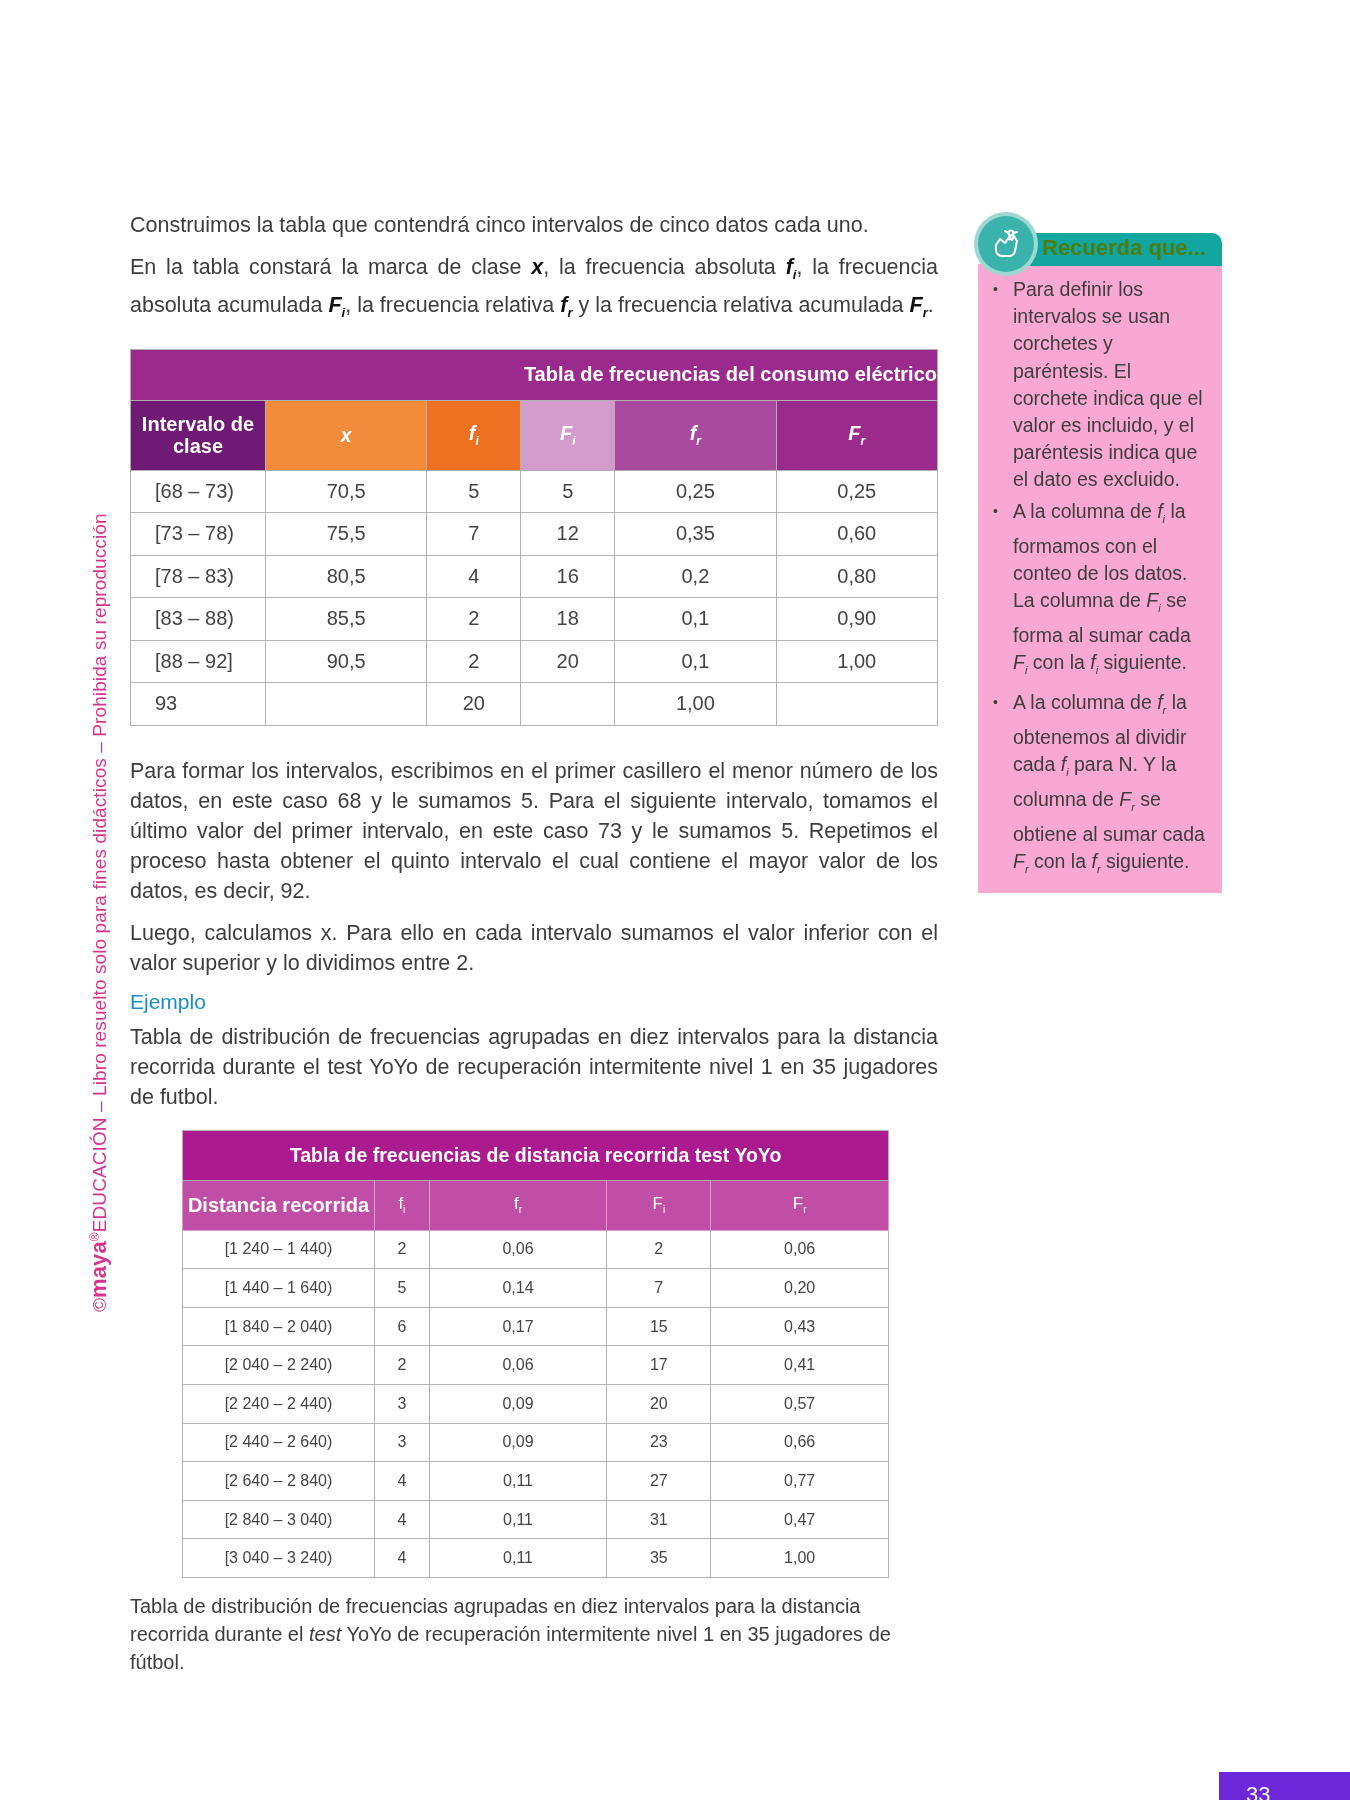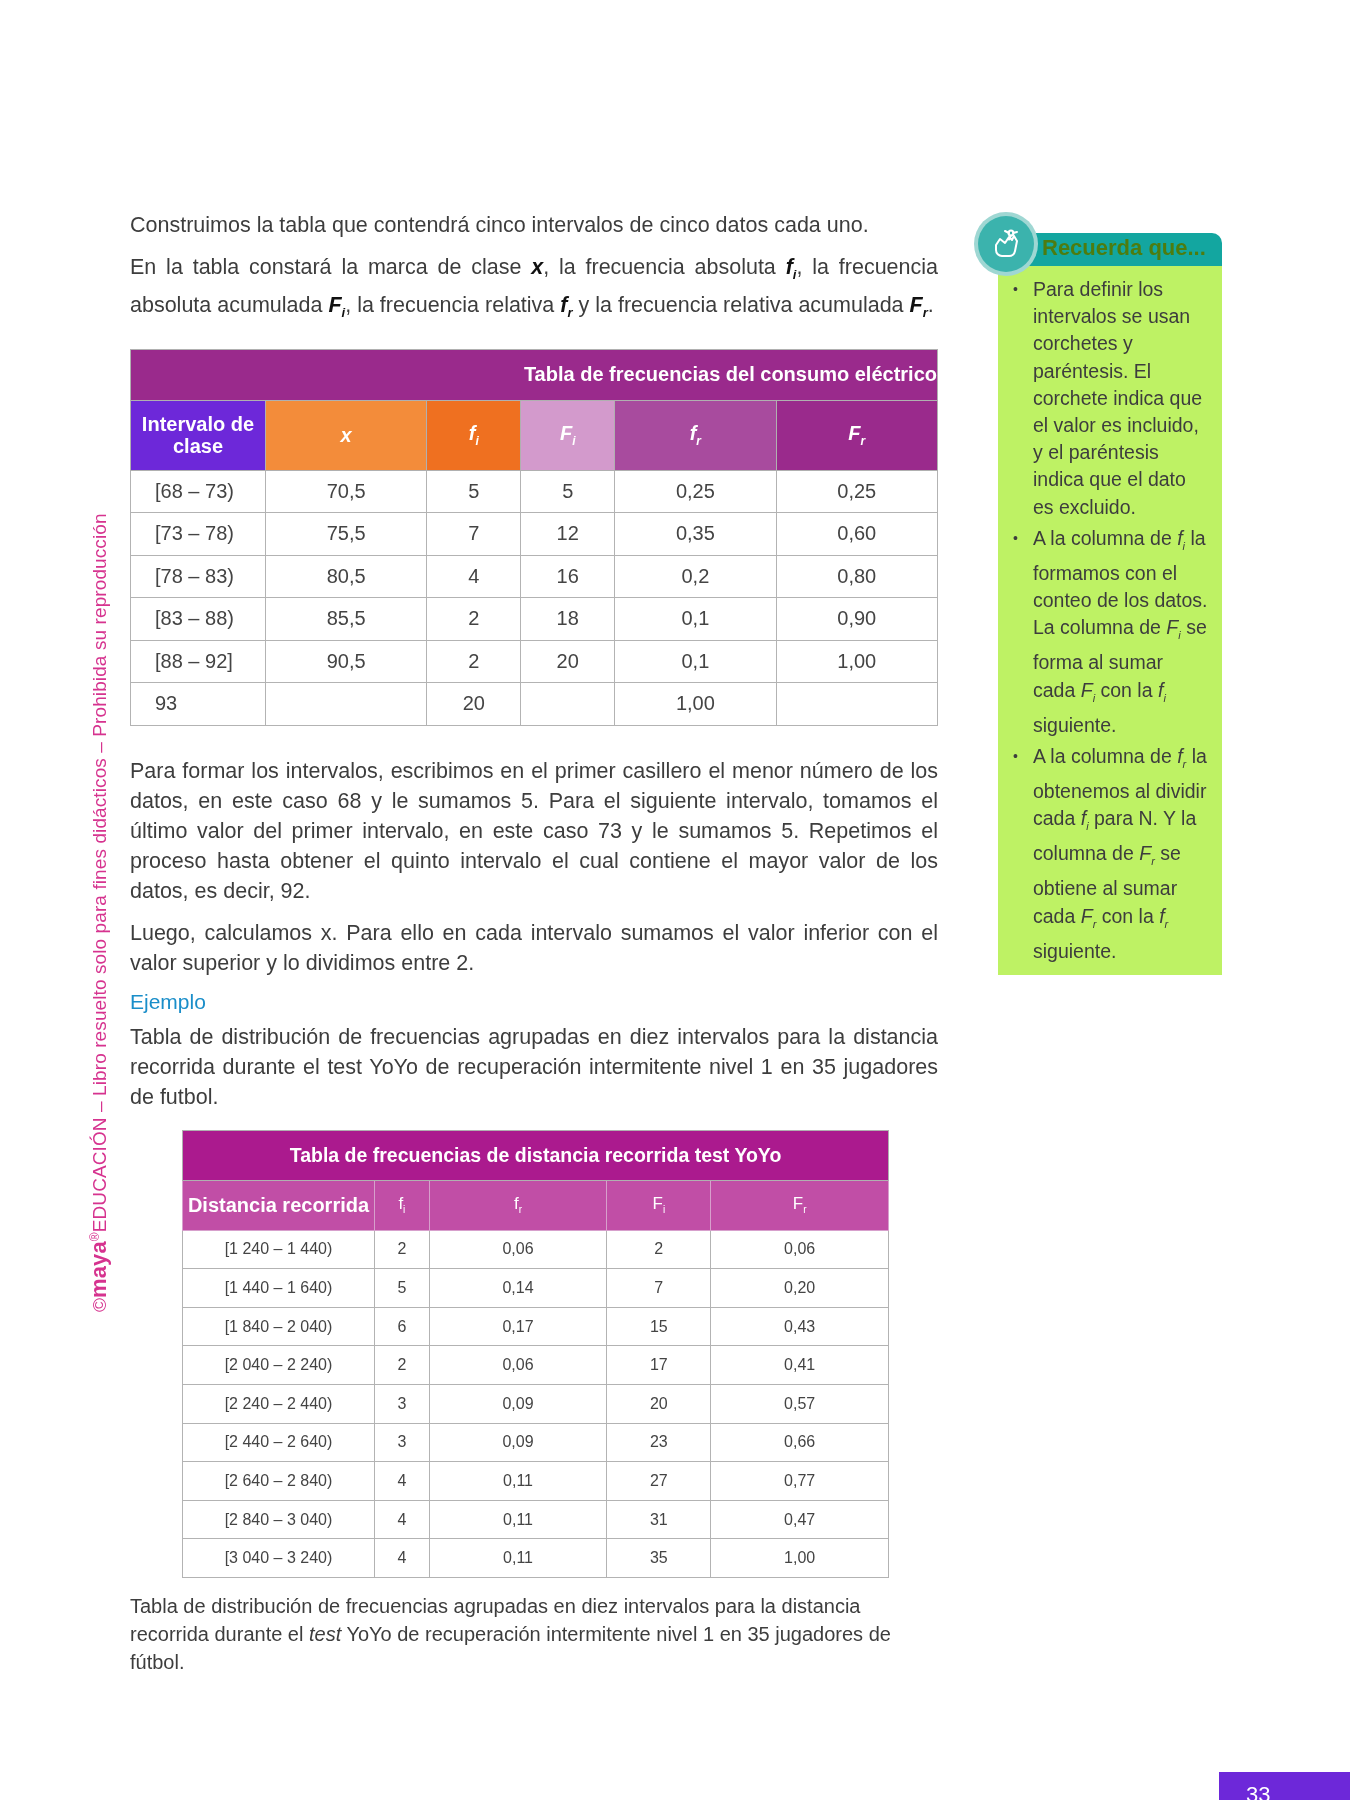--- a/index.html
+++ b/index.html
@@ -17,21 +17,21 @@
 
   .main { position: absolute; left: 130px; top: 210px; width: 808px; }
   .para { font-size: 21.5px; line-height: 30px; text-align: justify; color: #3d3d3d; margin-bottom: 12px; }
   .para b { color: #111; font-style: italic; }
   .para sub { font-size: 13px; font-style: italic; font-weight: bold; }
 
   table { border-collapse: collapse; }
   .t1 { width: 808px; margin: 20px 0 30px 0; }
   .t1 .title-row td { background: #9a2a8c; color: #fff; font-weight: bold; text-align: right; font-size: 20px; height: 51px; border: 1px solid #b0b0b0; }
   .t1 .hdr td { height: 70px; color: #fff; font-weight: bold; text-align: center; font-size: 20px; border: 1px solid #b0b0b0; font-style: italic; }
-  .t1 .hdr td.h0 { background: #6d28d9; font-style: normal; line-height: 22px; }
+  .t1 .hdr td.h0 { background: #701a75; font-style: normal; line-height: 22px; }
   .t1 .hdr td.h1 { background: #f38c3a; }
   .t1 .hdr td.h2 { background: #ef7020; }
   .t1 .hdr td.h3 { background: #d39acc; }
   .t1 .hdr td.h4 { background: #a84b9e; }
   .t1 .hdr td.h5 { background: #9a2a8c; }
   .t1 .hdr sub { font-size: 12px; }
   .t1 .row td { height: 42.5px; border: 1.5px solid #b3b3b3; text-align: center; font-size: 20px; color: #444; }
   .t1 .row td.c0 { text-align: left; padding-left: 24px; }
 
   .ejemplo { color: #1a8ec9; font-size: 21px; margin: 0 0 8px 0; }
@@ -44,21 +44,21 @@
   .t2 .row td { height: 38.6px; border: 1.5px solid #b3b3b3; text-align: center; font-size: 16px; color: #444; }
 
   .caption { font-size: 20px; line-height: 28px; color: #3d3d3d; margin-top: 14px; }
   .caption i { font-style: italic; }
 
   .aside { position: absolute; left: 978px; top: 220px; width: 244px; }
   .aside-head { position: relative; height: 46px; }
   .aside-head .bar { position: absolute; left: 34px; top: 13px; width: 210px; height: 33px; background: #13a6a0; border-radius: 0 10px 0 0; }
   .aside-head .title { position: absolute; left: 48px; top: 15px; color: #4d7c0f; font-weight: bold; font-size: 22px; white-space: nowrap; margin-left: 16px; }
   .aside-head .badge { position: absolute; left: 0; top: -4px; width: 56px; height: 56px; border-radius: 50%; background: #3bb3ad; box-shadow: 0 0 0 4px #9fd7d3; display: flex; align-items: center; justify-content: center; }
-  .aside-body { background: #bef264; padding: 12px 12px 6px 12px; margin-top: -2px; margin-left: 20px; }
+  .aside-body { background: #f9a8d4; padding: 12px 12px 6px 12px; margin-top: -2px; }
   .aside-body ul { list-style: none; }
   .aside-body li { position: relative; padding-left: 23px; font-size: 19.5px; line-height: 27.2px; color: #3d3d3d; margin-bottom: 4px; }
   .aside-body li::before { content: "•"; position: absolute; left: 3px; top: 0; font-size: 14px; }
   .aside-body i sub { font-size: 11px; }
 
   .page-num { position: absolute; left: 1219px; top: 1772px; width: 131px; height: 97px; background: #6d28d9; }
   .page-num span { position: absolute; left: 27px; top: 10px; color: #fff; font-size: 22px; }
 </style>
 </head>
 <body>

